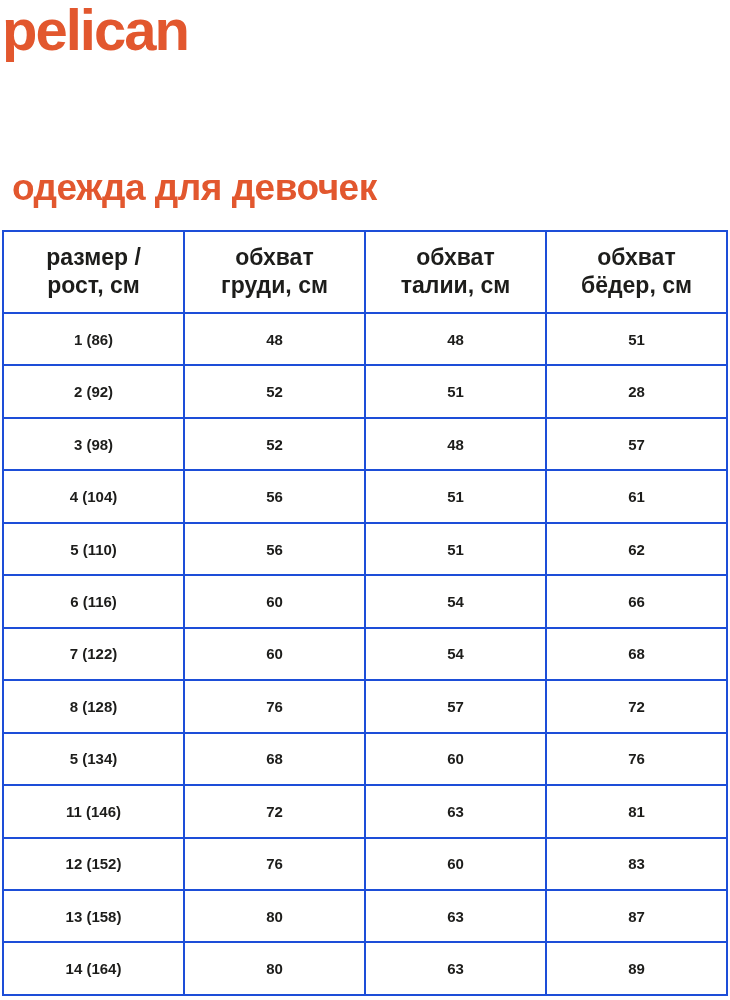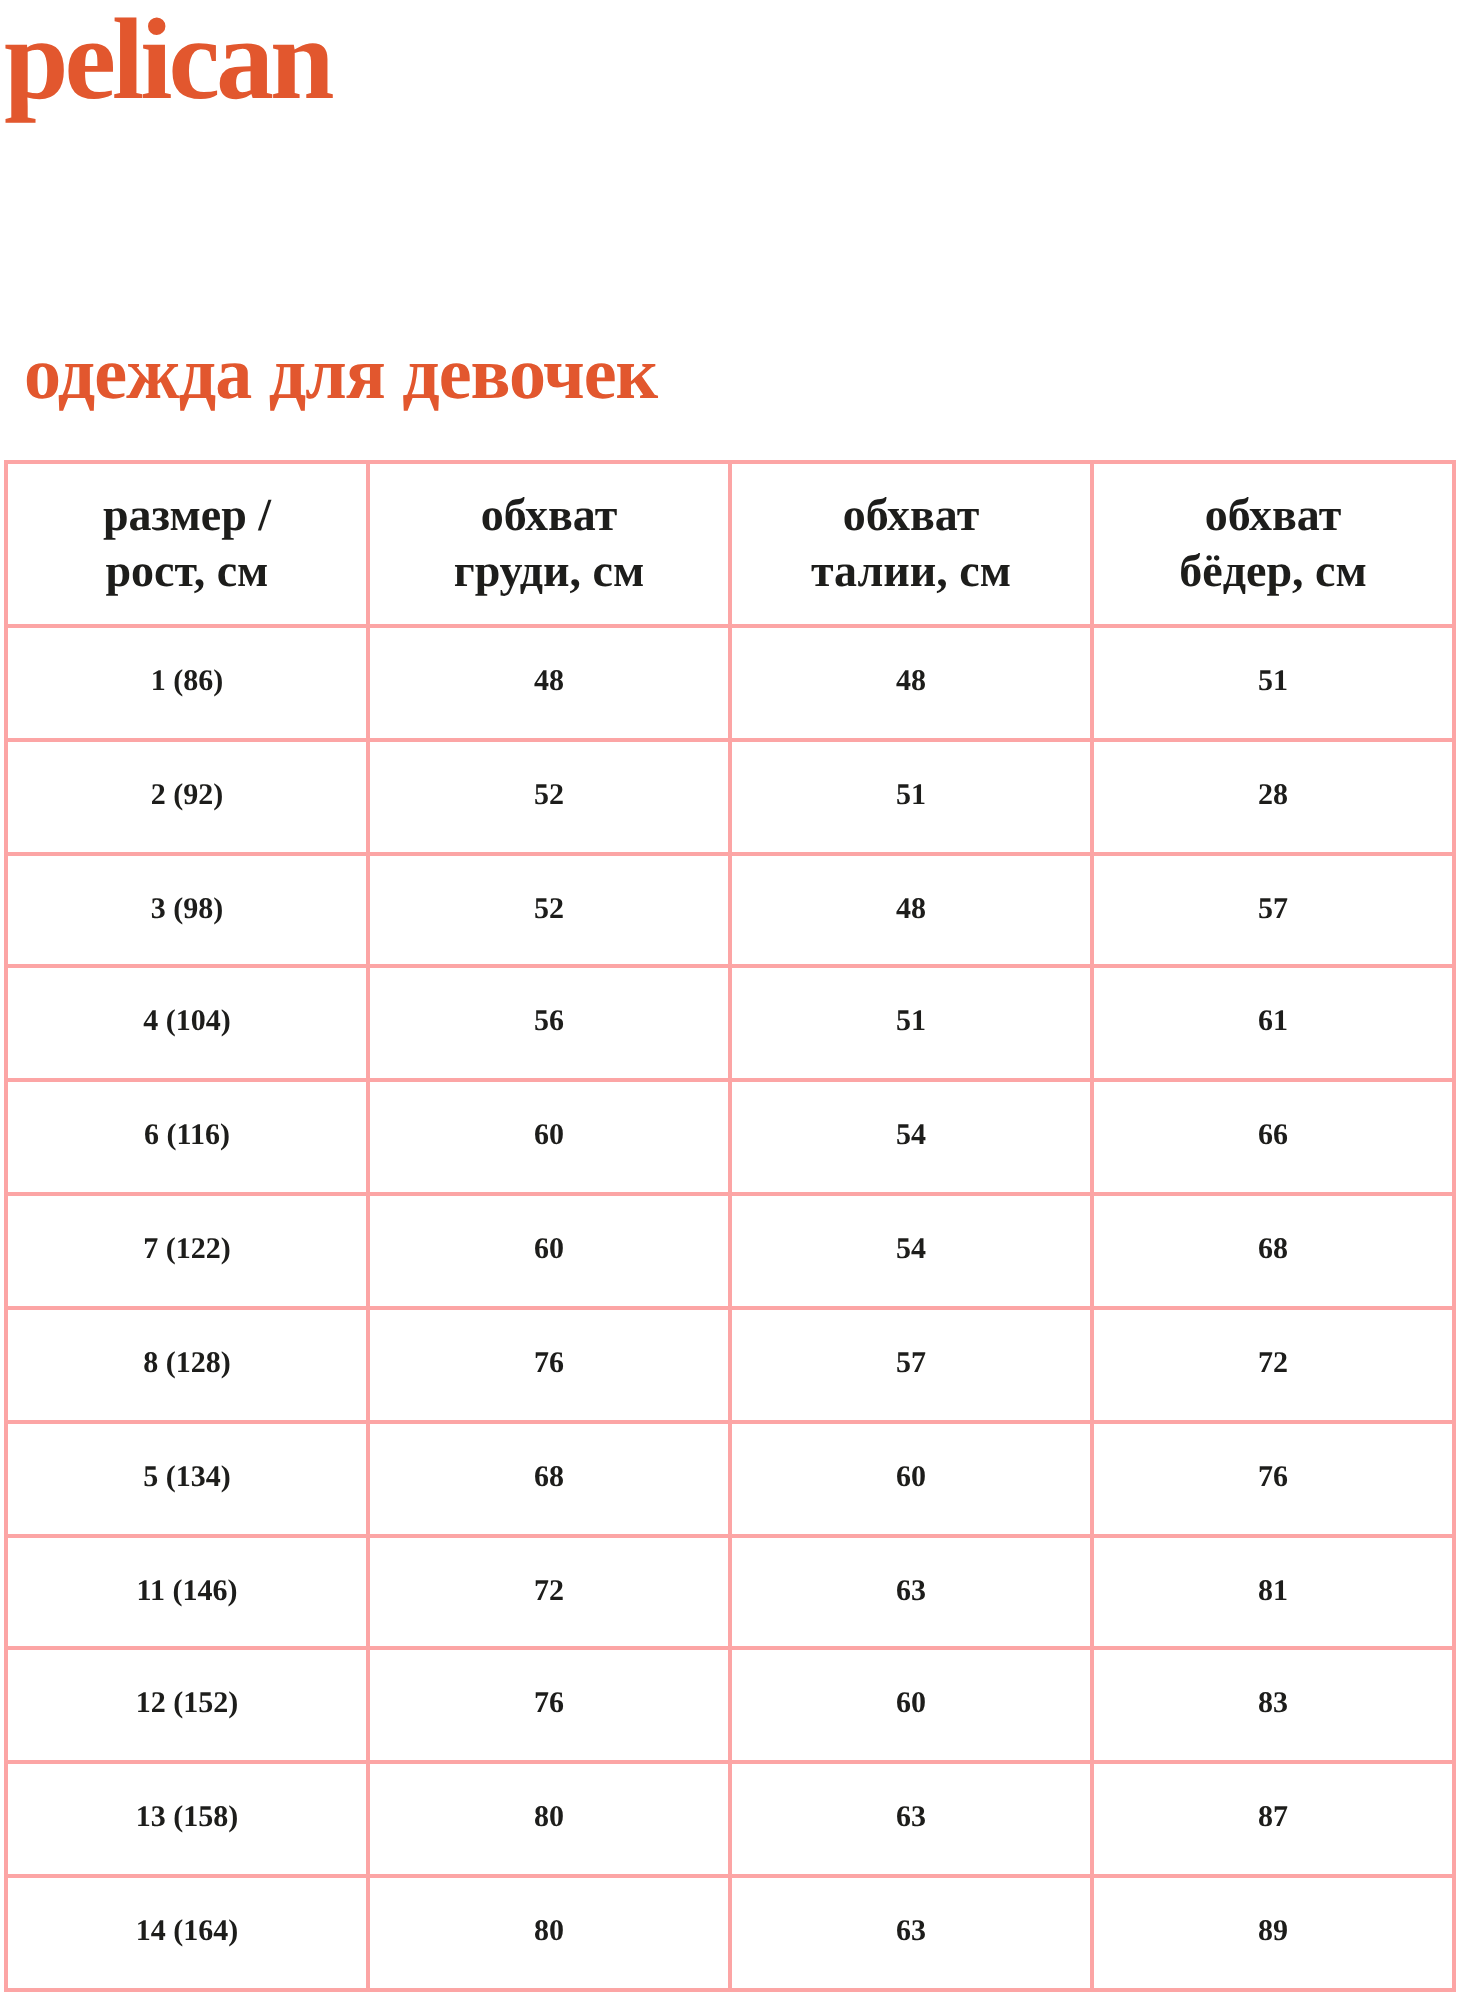--- a/index.html
+++ b/index.html
@@ -9,21 +9,20 @@
     width: 730px;
     height: 1000px;
     overflow: hidden;
     font-family: "Liberation Sans", "DejaVu Sans", sans-serif;
   }
   .page {
     position: relative;
     width: 730px;
     height: 1000px;
     background: #ffffff;
-    font-family: Liberation Serif, serif;
   }
   .logo {
     position: absolute;
     left: 2px;
     top: 0px;
     font-size: 58px;
     line-height: 1.05;
     font-weight: 700;
     letter-spacing: -2px;
     color: #e2572e;
@@ -47,21 +46,21 @@
     bottom: 4px;
   }
   table.size-chart {
     width: 100%;
     height: 100%;
     border-collapse: collapse;
     table-layout: fixed;
   }
   table.size-chart th,
   table.size-chart td {
-    border: 2px solid #fca5a5;
+    border: 2px solid #1d4ed8;
     text-align: center;
     vertical-align: middle;
     color: #1d1d1b;
     font-weight: 700;
     padding: 12px;
   }
   table.size-chart th {
     height: 56px;
     font-size: 23px;
     line-height: 1.2;
@@ -123,20 +122,26 @@
     <td>57</td>
   </tr>
 
   <tr>
     <td>4 (104)</td>
     <td>56</td>
     <td>51</td>
     <td>61</td>
   </tr>
 
+  <tr>
+    <td>5 (110)</td>
+    <td>56</td>
+    <td>51</td>
+    <td>62</td>
+  </tr>
 
   <tr>
     <td>6 (116)</td>
     <td>60</td>
     <td>54</td>
     <td>66</td>
   </tr>
 
   <tr>
     <td>7 (122)</td>

